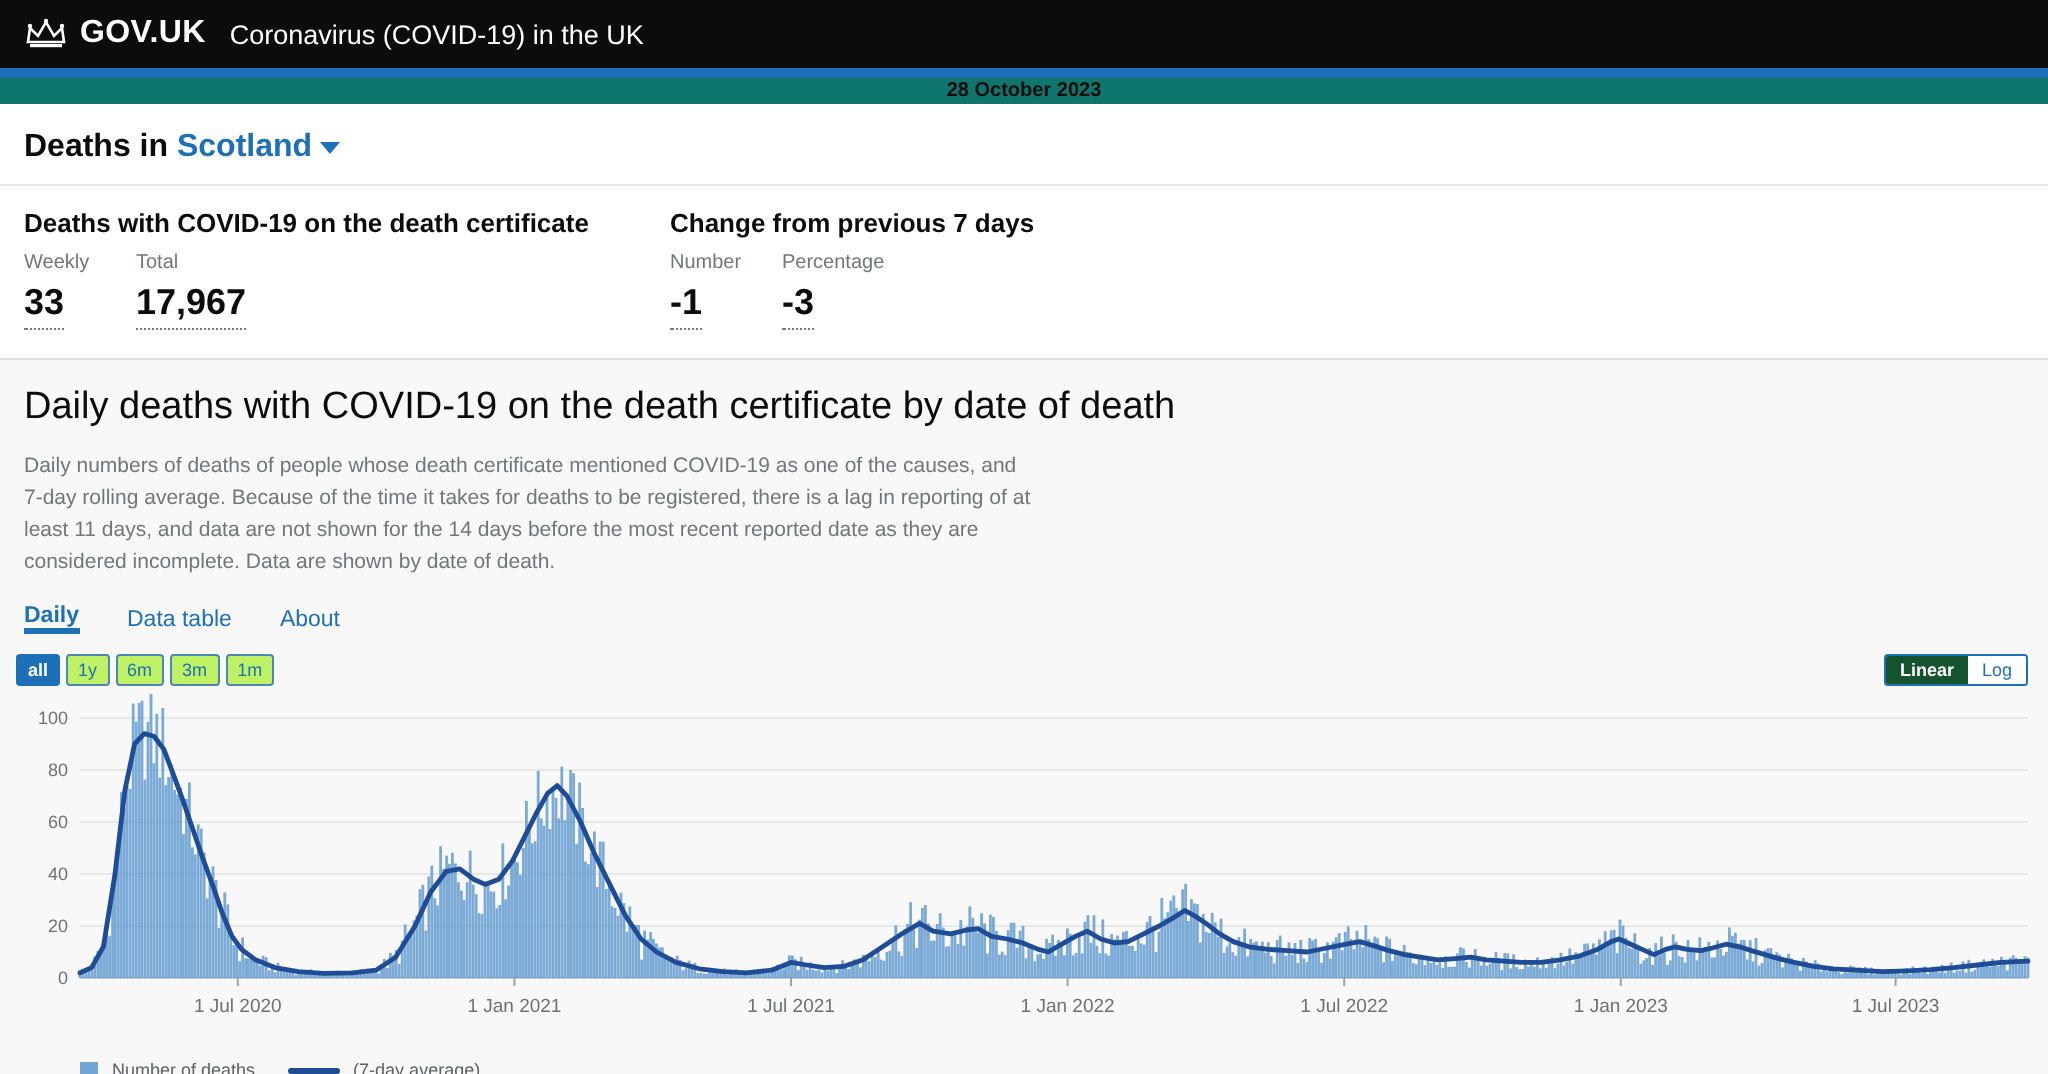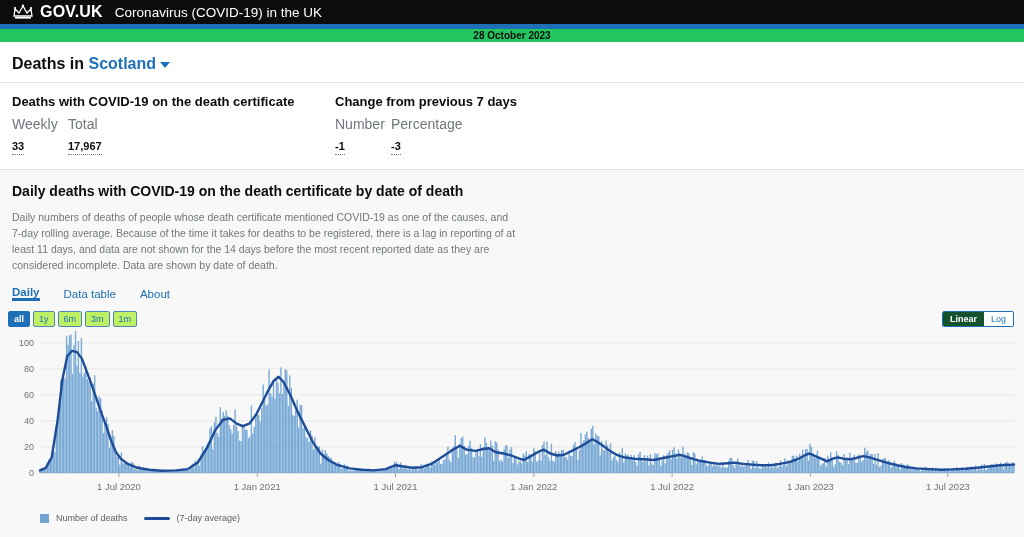--- a/index.html
+++ b/index.html
@@ -1,46 +1,46 @@
 <!DOCTYPE html>
 <html><head>
 <meta charset="utf-8">
 <style>
   * { margin:0; padding:0; box-sizing:border-box; }
   html,body { width:1024px; height:537px; overflow:hidden; background:#fff;
     font-family:"Liberation Sans", sans-serif; color:#0b0c0c; }
 
   
-  .govuk-header { background:#0b0c0c; height:24px; display:flex; align-items:center; padding:0 12px; gap:6px; }
+  .govuk-header { background:#0b0c0c; height:34px; display:flex; align-items:center; padding:0 12px; gap:6px; }
   .crown { display:flex; align-items:center; }
   .logo-text { color:#fff; font-weight:bold; font-size:16px; letter-spacing:.2px; }
   .service-title { color:#fff; font-size:13.5px; margin-left:6px; }
   .blue-stripe { height:5px; background:#1d70b8; }
-  .date-banner { height:13px; background:#22c55e; text-align:center; font-size:10px; font-weight:bold; line-height:13px; color:#0b0c0c; }
+  .date-banner { height:13px; background:#0f766e; text-align:center; font-size:10px; font-weight:bold; line-height:13px; color:#0b0c0c; }
 
   
   .page-head { padding:13px 12px 9px 12px; border-bottom:1px solid #e4e6e8; }
   .page-head h1 { font-size:16px; font-weight:bold; display:inline; }
   .area-btn { background:none; border:none; font:inherit; font-size:16px; font-weight:bold; color:#1d70b8; cursor:pointer; padding:0; }
   .tri { display:inline-block; width:0; height:0; border-left:5px solid transparent; border-right:5px solid transparent; border-top:6px solid #1d70b8; margin-left:4px; vertical-align:middle; }
 
   
   .stats { display:flex; padding:11px 12px 14px 12px; }
   .stat-block { margin-right:0; }
   .stat-block.left { width:323px; }
   .stat-title { font-size:13px; font-weight:bold; margin-bottom:7px; }
   .metrics { display:flex; }
   .metric { margin-right:14px; }
   .metric.w56 { width:56px; margin-right:0; }
-  .metric-label { font-size:14px; color:#6f777b; margin-bottom:4px; }
-  .metric-value { font-size:11px; font-weight:bold; display:inline-block; border-bottom:1px dotted #767b7f; padding-bottom:2px; }
+  .metric-label { font-size:10px; color:#6f777b; margin-bottom:4px; }
+  .metric-value { font-size:18px; font-weight:bold; display:inline-block; border-bottom:1px dotted #767b7f; padding-bottom:2px; }
 
   
   .card { background:#f8f8f8; border-top:1px solid #dcdee0; height:370px; }
-  .card-title { font-size:14px; font-weight:bold; padding:13px 12px 0 12px; }
+  .card-title { font-size:19px; font-weight:normal; padding:13px 12px 0 12px; }
   .card-desc { font-size:10.5px; color:#6f777b; line-height:16px; width:520px; padding:10px 0 0 12px; }
   .tabs { display:flex; gap:24px; padding:13px 0 0 12px; }
   .tab { font-size:11.5px; color:#1d70b8; text-decoration:none; padding-bottom:0; cursor:pointer; background:none; border:none; font-family:inherit; }
   .tab.active { font-weight:bold; border-bottom:3px solid #1d70b8; }
 
   .controls { display:flex; justify-content:space-between; align-items:center; padding:10px 10px 0 8px; }
   .range-group { display:flex; gap:3px; }
   .range-btn { font-size:9px; color:#1d70b8; background:#bef264; border:1px solid #4f86ba; border-radius:2px; padding:2px 5px; min-width:18px; text-align:center; cursor:pointer; font-family:inherit; }
   .range-btn.active { background:#1d70b8; color:#fff; font-weight:bold; border-color:#1d70b8; }
   .scale-group { display:flex; border:1px solid #1d70b8; border-radius:2px; overflow:hidden; background:#fff; }

